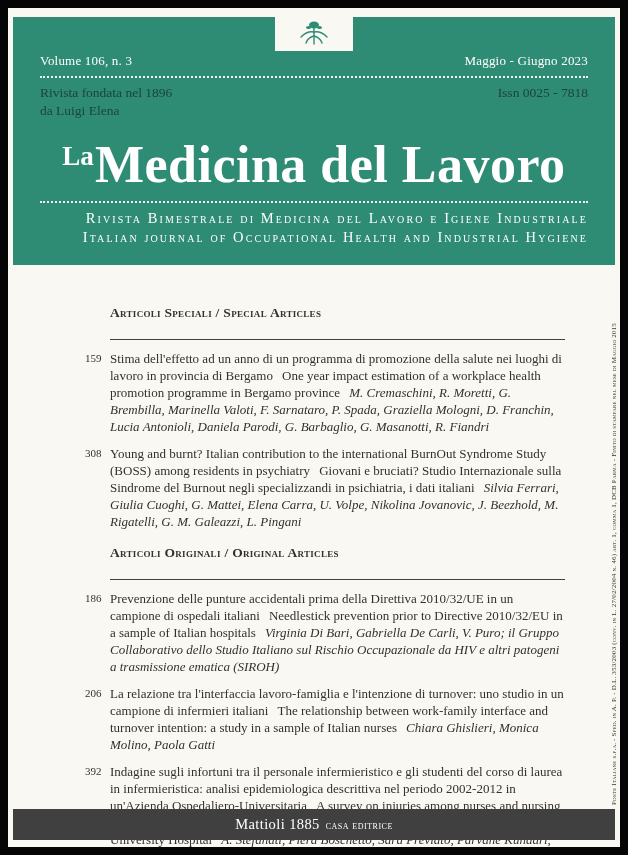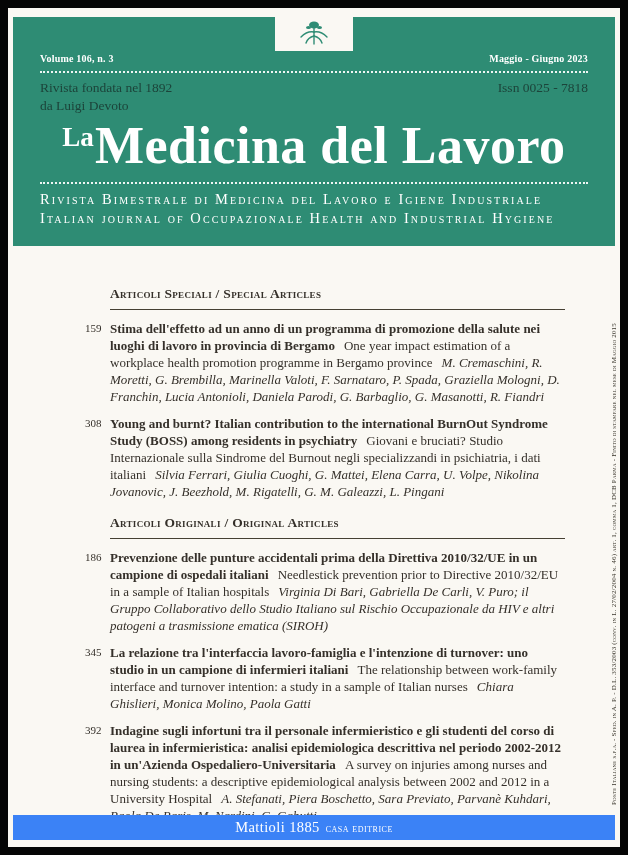--- a/index.html
+++ b/index.html
@@ -17,49 +17,49 @@
     margin:9px 5px 0 5px;background:#2e8c74;color:#ffffff;
     position:relative;padding:36px 27px 18px 27px;
   }
   .notch{
     position:absolute;top:0;left:50%;transform:translateX(-50%);
     width:78px;height:34px;background:#faf8f3;
     display:flex;align-items:center;justify-content:center;
   }
   .mast-row1{
     display:flex;justify-content:space-between;align-items:center;
-    font-weight:bold;font-size:10px;letter-spacing:0.2px;
+    font-weight:normal;font-size:13px;letter-spacing:0.2px;
   }
   .dotline{border-top:2px dotted rgba(255,255,255,0.92);height:0;margin:7px 0 6px 0;}
   .mast-row2{display:flex;justify-content:space-between;color:#1c443a;font-size:13.5px;line-height:1.3;}
-  .journal-title{text-align:center;margin-top:2px;white-space:nowrap;}
+  .journal-title{text-align:center;margin-top:16px;white-space:nowrap;}
   .title-prefix{font-size:27px;font-weight:bold;position:relative;top:-17px;margin-right:1px;}
   .title-main{font-size:52px;font-weight:bold;letter-spacing:0.5px;}
   .subtitles{
-    text-align:left;font-variant:small-caps;letter-spacing:2.1px;
+    text-align:right;font-variant:small-caps;letter-spacing:2.1px;
     font-size:14.5px;line-height:1.3;margin-top:5px;
   }
 
   
   .toc{margin:40px 55px 0 77px;color:#35302a;}
   .toc-section{margin-top:15px;}
   .toc-section:first-child{margin-top:0;}
   .section-heading{
     margin-left:25px;font-variant:small-caps;font-weight:bold;font-size:13.5px;
-    border-bottom:1.4px solid #454033;padding-bottom:7px;letter-spacing:0.3px;
+    border-bottom:1.4px solid #454033;padding-bottom:18px;letter-spacing:0.3px;
   }
   .entry{display:grid;grid-template-columns:25px 1fr;margin-top:10px;font-size:13px;line-height:17px;}
   .entry-page{font-size:11px;}
-  .run.bold{font-weight:bold;}
+  .run.bold{font-weight:normal;}
   .run.italic{font-style:italic;}
   .run.gap{margin-left:0.7em;}
 
   
   .footer-bar{
-    position:absolute;left:5px;right:5px;bottom:7px;height:25px;background:#3b82f6;
+    position:absolute;left:5px;right:5px;bottom:7px;height:31px;background:#404040;
     color:#fff;display:flex;align-items:center;justify-content:center;
   }
   .publisher{font-size:14.5px;letter-spacing:0.4px;}
   .publisher-suffix{font-variant:small-caps;font-size:11px;margin-left:6px;letter-spacing:0.5px;}
 
   
   .vertical-strip{
     position:absolute;right:2px;bottom:42px;
     writing-mode:vertical-rl;transform:rotate(180deg);
     font-variant:small-caps;font-size:7px;letter-spacing:0.2px;
@@ -93,35 +93,35 @@
 
     <div class="mast-row1">
       <span>Volume 106, n. 3</span>
       <span>Maggio - Giugno 2023</span>
     </div>
 
     <div class="dotline"></div>
 
     <div class="mast-row2">
       <span>
-        <span>Rivista fondata nel 1892</span><br>
-        <span>da Luigi Devoto</span>
+        <span>Rivista fondata nel 1896</span><br>
+        <span>da Luigi Elena</span>
       </span>
       <span>Issn 0025 - 7818</span>
     </div>
 
     <div class="journal-title">
       <span class="title-prefix">La</span><span class="title-main">Medicina del Lavoro</span>
     </div>
 
     <div class="dotline"></div>
 
     <div class="subtitles">
       <div>Rivista Bimestrale di Medicina del Lavoro e Igiene Industriale</div>
-      <div>Italian journal of Occupazionale Health and Industrial Hygiene</div>
+      <div>Italian journal of Occupational Health and Industrial Hygiene</div>
     </div>
   </div>
 
   <div class="toc">
       <div class="toc-section">
         <div class="section-heading">Articoli Speciali / Special Articles</div>
         <div class="entry">
           <div class="entry-page">159</div>
           <div class="entry-text"><span class="run bold">Stima dell'effetto ad un anno di un programma di promozione della salute nei luoghi di lavoro in provincia di Bergamo</span><span class="run regular gap">One year impact estimation of a workplace health promotion programme in Bergamo province</span><span class="run italic gap">M. Cremaschini, R. Moretti, G. Brembilla, Marinella Valoti, F. Sarnataro, P. Spada, Graziella Mologni, D. Franchin, Lucia Antonioli, Daniela Parodi, G. Barbaglio, G. Masanotti, R. Fiandri</span></div>
         </div>
@@ -130,21 +130,21 @@
           <div class="entry-text"><span class="run bold">Young and burnt? Italian contribution to the international BurnOut Syndrome Study (BOSS) among residents in psychiatry</span><span class="run regular gap">Giovani e bruciati? Studio Internazionale sulla Sindrome del Burnout negli specializzandi in psichiatria, i dati italiani</span><span class="run italic gap">Silvia Ferrari, Giulia Cuoghi, G. Mattei, Elena Carra, U. Volpe, Nikolina Jovanovic, J. Beezhold, M. Rigatelli, G. M. Galeazzi, L. Pingani</span></div>
         </div>
       </div>
       <div class="toc-section">
         <div class="section-heading">Articoli Originali / Original Articles</div>
         <div class="entry">
           <div class="entry-page">186</div>
           <div class="entry-text"><span class="run bold">Prevenzione delle punture accidentali prima della Direttiva 2010/32/UE in un campione di ospedali italiani</span><span class="run regular gap">Needlestick prevention prior to Directive 2010/32/EU in a sample of Italian hospitals</span><span class="run italic gap">Virginia Di Bari, Gabriella De Carli, V. Puro; il Gruppo Collaborativo dello Studio Italiano sul Rischio Occupazionale da HIV e altri patogeni a trasmissione ematica (SIROH)</span></div>
         </div>
         <div class="entry">
-          <div class="entry-page">345</div>
+          <div class="entry-page">206</div>
           <div class="entry-text"><span class="run bold">La relazione tra l'interfaccia lavoro-famiglia e l'intenzione di turnover: uno studio in un campione di infermieri italiani</span><span class="run regular gap">The relationship between work-family interface and turnover intention: a study in a sample of Italian nurses</span><span class="run italic gap">Chiara Ghislieri, Monica Molino, Paola Gatti</span></div>
         </div>
         <div class="entry">
           <div class="entry-page">392</div>
           <div class="entry-text"><span class="run bold">Indagine sugli infortuni tra il personale infermieristico e gli studenti del corso di laurea in infermieristica: analisi epidemiologica descrittiva nel periodo 2002-2012 in un'Azienda Ospedaliero-Universitaria</span><span class="run regular gap">A survey on injuries among nurses and nursing students: a descriptive epidemiological analysis between 2002 and 2012 in a University Hospital</span><span class="run italic gap">A. Stefanati, Piera Boschetto, Sara Previato, Parvanè Kuhdari, Paola De Paris, M. Nardini, G. Gabutti</span></div>
         </div>
       </div>
     </div>
 
   <div class="vertical-strip">Poste Italiane s.p.a. - Sped. in A. P. - D.L. 353/2003 (conv. in L. 27/02/2004 n. 46) art. 1, comma 1, DCB Parma  -  Finito di stampare nel mese di Maggio 2015</div>

